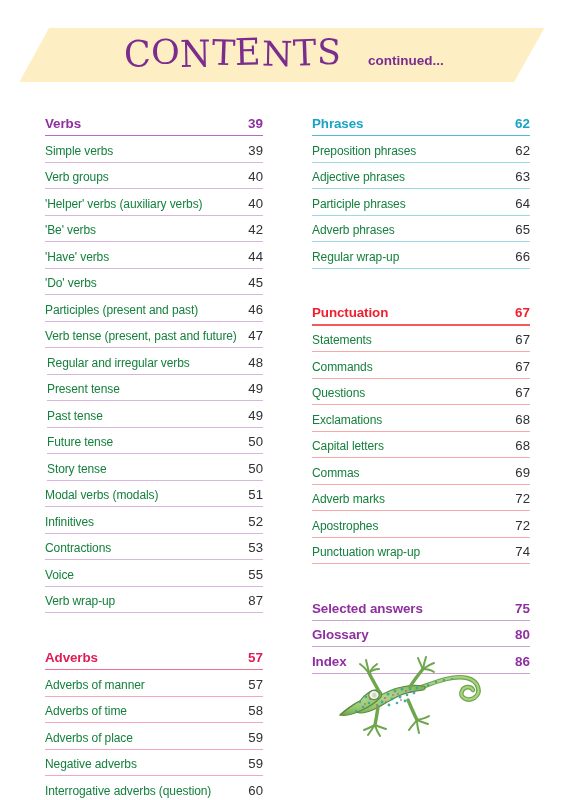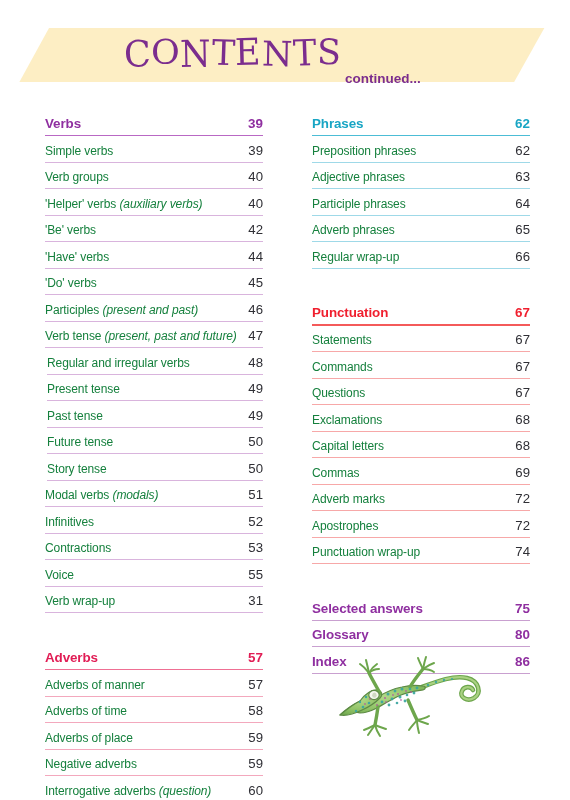--- a/index.html
+++ b/index.html
@@ -62,23 +62,23 @@
   #contents-title .ch:nth-child(5) { transform: rotate(-1.5deg) translateY(-1px) scaleY(1.05); }
   #contents-title .ch:nth-child(6) { transform: rotate(1deg) translateY(1px) scaleY(0.98); }
   #contents-title .ch:nth-child(7) { transform: rotate(-2deg) translateY(0px) scaleY(1.03); }
   #contents-title .ch:nth-child(8) { transform: rotate(1.5deg) translateY(-1px) scaleY(1.00); }
 
   #continued-label {
     font-family: "Liberation Sans", sans-serif;
     font-size: 13.5px;
     font-weight: 700;
     color: #7b2d8e;
-    margin-left: 4px;
+    margin-left: 27px;
     position: relative;
-    top: 23px;
+    top: 5px;
   }
 
   
   #columns {
     position: absolute;
     left: 0;
     top: 110px;
     width: 570px;
     display: flex;
   }
@@ -100,21 +100,20 @@
     position: relative;
     text-align: right;
   }
   .toc-row .label {
     font-size: 12px;
     color: #15803d;
     white-space: nowrap;
     letter-spacing: -0.1px;
   }
   .toc-row .label .paren {
-    font-style: italic;
     margin-top: 13px;
   }
   .toc-row .page {
     font-size: 13.2px;
     color: #2f2f35;
     padding-left: 6px;
   }
 
   
   .toc-row.section .label,
@@ -392,21 +391,21 @@
                 </div>
                 <div class="rule-wrap">
                   <div class="rule"></div>
                 </div>
               </div>
             </div>
             <div class="row-block">
               <div class="row-inner">
                 <div class="toc-row row-pad">
                   <span class="label">Verb wrap-up</span>
-                  <span class="page">31</span>
+                  <span class="page">87</span>
                 </div>
                 <div class="rule-wrap">
                   <div class="rule"></div>
                 </div>
               </div>
             </div>
           </div>
           <div class="section-gap"></div>
           <div class="theme-pink">
             <div class="row-block">

